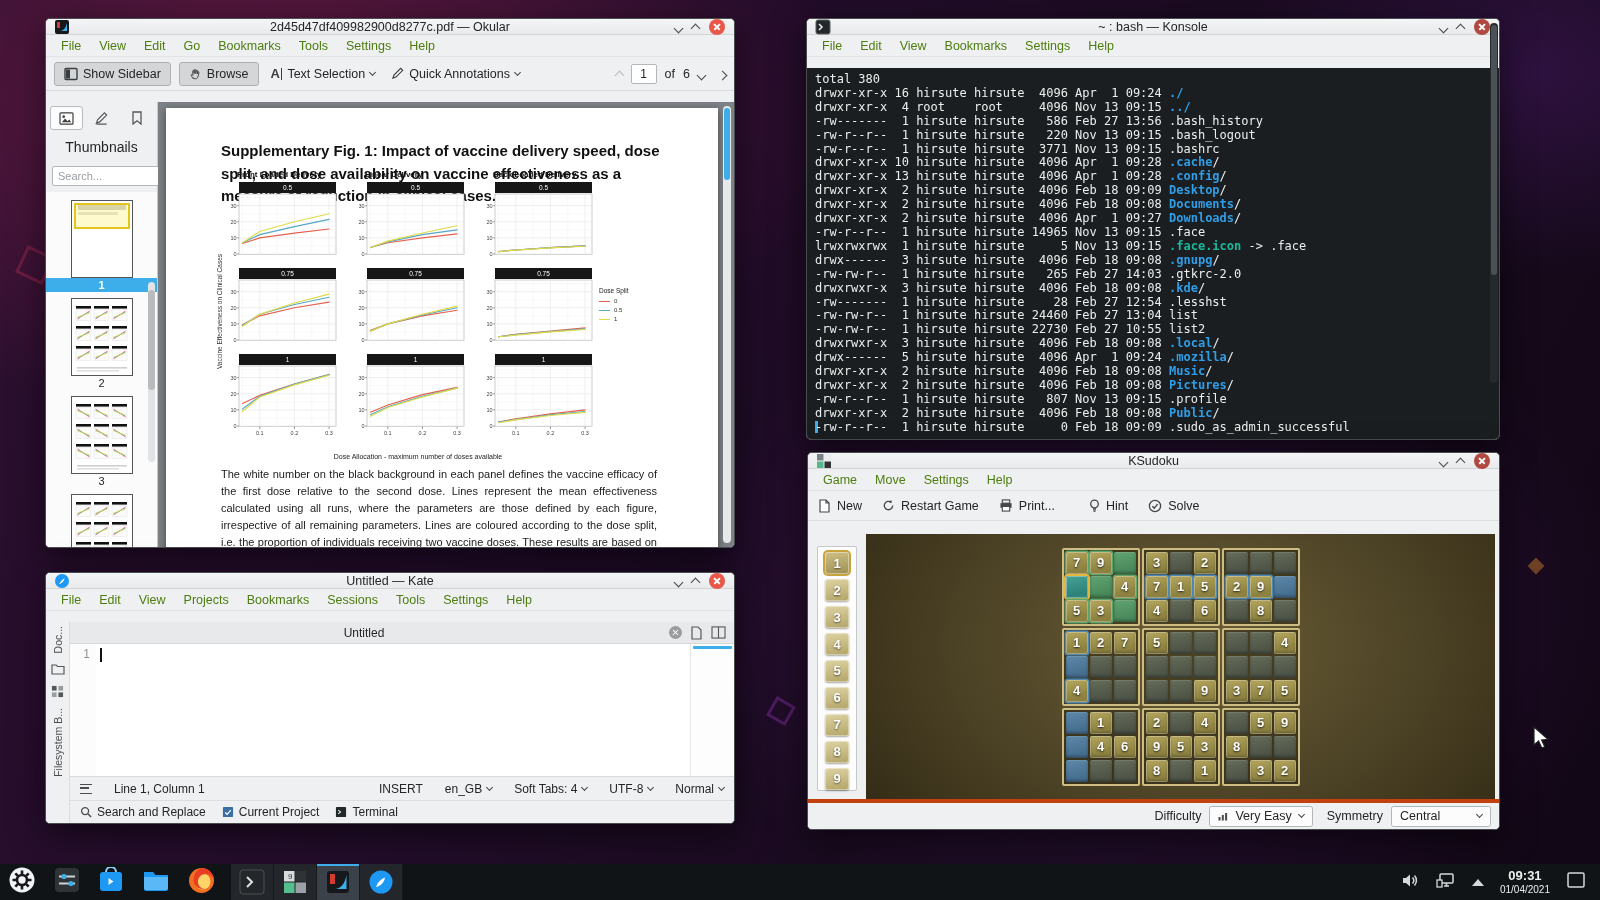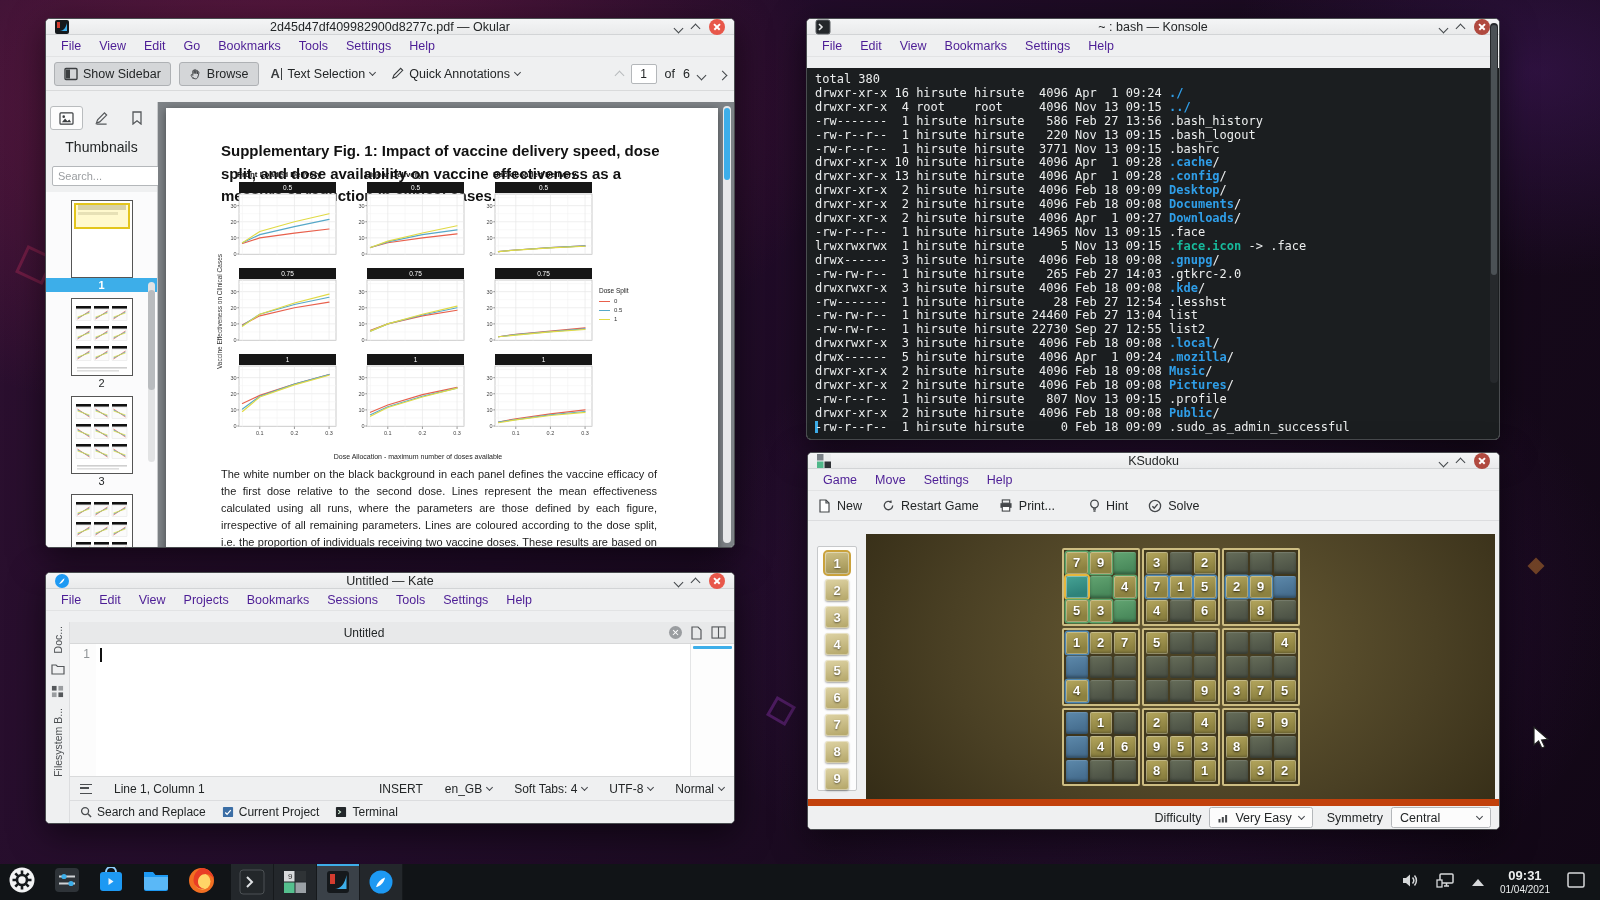--- a/index.html
+++ b/index.html
@@ -26,21 +26,21 @@
   .chev.down { transform:rotate(45deg); margin-top:-3px; }
   .chev.up { transform:rotate(-135deg); margin-top:3px; }
   .chev.right { transform:rotate(-45deg); }
   .chev.tiny { width:5px; height:5px; border-width:1.3px; }
   .chev.dis { border-color:#b8bbbd; }
   .btn-close { width:16px; height:16px; border-radius:50%; background:#e8574a; position:relative; }
   .btn-close.dim { background:#b0493f; }
   .btn-close::before,.btn-close::after { content:""; position:absolute; left:4px; top:7.2px; width:8px; height:1.6px; background:#fff; }
   .btn-close::before { transform:rotate(45deg);} .btn-close::after { transform:rotate(-45deg);}
   .menubar { height:22px; display:flex; align-items:center; padding-left:6px; background:#eff0f1; border-bottom:1px solid #e2e3e4; }
-  .menu-item { font-size:12.5px; color:#4c1d95; padding:4px 9px; line-height:22px; }
+  .menu-item { font-size:12.5px; color:#4d7c0f; padding:4px 9px; line-height:22px; }
 
   
   #okular { left:45px; top:18px; width:690px; height:530px; }
   .ok-toolbar { height:34px; display:flex; align-items:center; gap:8px; padding:0 8px; background:#eff0f1; border-bottom:1px solid #d9dadb; }
   .tb-btn { display:flex; align-items:center; gap:5px; font-size:12.5px; color:#232627; padding:4px 9px; border-radius:3px; }
   .tb-btn.pressed { background:#d4d6d8; border:1px solid #aeb1b4; }
   .tb-flat { display:flex; align-items:center; gap:5px; font-size:12.5px; color:#232627; padding:4px 4px; }
   .pagebox { width:26px; height:20px; background:#fff; border:1px solid #b4b7ba; border-radius:2px; font-size:12px; text-align:center; color:#232627; }
   .ok-body { position:absolute; top:83px; bottom:0; left:0; right:0; display:flex; }
   .ok-sidebar { width:112px; background:#eff0f1; border-right:1px solid #c9cbcd; display:flex; flex-direction:column; }
@@ -133,21 +133,21 @@
            border:2px solid #cdbd82; border-radius:2px; background:rgba(20,16,6,.35); }
   .cell { display:flex; align-items:center; justify-content:center; font-weight:bold; font-size:13px; color:#fff;
           text-shadow:0 1px 2px rgba(0,0,0,.75); border-radius:2px; }
   .cell.given { background:linear-gradient(165deg,#b5a75e,#8c8140 75%); box-shadow:inset 0 0 0 1px rgba(255,255,255,.28), inset 0 -2px 3px rgba(0,0,0,.28); }
   .cell.empty { background:linear-gradient(165deg,#666d59,#4e5447 75%); box-shadow:inset 0 1px 1px rgba(255,255,255,.14), inset 0 -2px 3px rgba(0,0,0,.3); }
   .cell.hl-block { background:linear-gradient(165deg,#62a471,#4a8a5c 75%); }
   .cell.hl-line { background:linear-gradient(165deg,#5d89ab,#476f90 75%); }
   .cell.selected { background:linear-gradient(165deg,#46a395,#2e837a 75%); box-shadow:0 0 0 2px #e5b63e, inset 0 0 0 1px rgba(255,255,255,.35); }
   .cell.given-block { box-shadow:0 0 0 1.5px #5aa56b, inset 0 0 0 1px rgba(255,255,255,.28); }
   .cell.given-line { box-shadow:0 0 0 1.5px #4e88b5, inset 0 0 0 1px rgba(255,255,255,.28); }
-  .ks-status { position:absolute; left:0; right:0; bottom:0; height:30px; background:#eff0f1; border-top:7px solid #c2410c;
+  .ks-status { position:absolute; left:0; right:0; bottom:0; height:30px; background:#eff0f1; border-top:4px solid #c2410c;
                display:flex; align-items:center; justify-content:flex-end; gap:8px; padding-right:8px; font-size:12.5px; color:#232627; }
   .combo { display:flex; align-items:center; gap:7px; background:#fcfcfc; border:1px solid #b4b7ba; border-radius:2.5px; padding:2.5px 8px; }
 
   
   #taskbar { position:absolute; left:0; right:0; top:864px; height:36px; background:#111417; display:flex; align-items:center; z-index:50; }
   .tb-launch { display:flex; align-items:center; gap:18px; padding-left:8px; }
   .task-group { display:flex; margin-left:16px; height:36px; }
   .task-btn { width:43px; height:36px; display:flex; align-items:center; justify-content:center; background:#23272b; border-right:1px solid #16191c; }
   .task-btn.active { background:#3a4148; box-shadow:inset 0 2px 0 #3daee9; }
   .tray { margin-left:auto; display:flex; align-items:center; gap:16px; padding-right:14px; }
@@ -771,21 +771,21 @@
       <div class="term-line"><span>drwxr-xr-x  2 hirsute hirsute  4096 Feb 18 09:09 </span><span class="dir">Desktop</span><span>/</span></div>
       <div class="term-line"><span>drwxr-xr-x  2 hirsute hirsute  4096 Feb 18 09:08 </span><span class="dir">Documents</span><span>/</span></div>
       <div class="term-line"><span>drwxr-xr-x  2 hirsute hirsute  4096 Apr  1 09:27 </span><span class="dir">Downloads</span><span>/</span></div>
       <div class="term-line"><span>-rw-r--r--  1 hirsute hirsute 14965 Nov 13 09:15 </span><span>.face</span></div>
       <div class="term-line"><span>lrwxrwxrwx  1 hirsute hirsute     5 Nov 13 09:15 </span><span class="link">.face.icon</span><span> -&gt; .face</span></div>
       <div class="term-line"><span>drwx------  3 hirsute hirsute  4096 Feb 18 09:08 </span><span class="dir">.gnupg</span><span>/</span></div>
       <div class="term-line"><span>-rw-rw-r--  1 hirsute hirsute   265 Feb 27 14:03 </span><span>.gtkrc-2.0</span></div>
       <div class="term-line"><span>drwxrwxr-x  3 hirsute hirsute  4096 Feb 18 09:08 </span><span class="dir">.kde</span><span>/</span></div>
       <div class="term-line"><span>-rw-------  1 hirsute hirsute    28 Feb 27 12:54 </span><span>.lesshst</span></div>
       <div class="term-line"><span>-rw-rw-r--  1 hirsute hirsute 24460 Feb 27 13:04 </span><span>list</span></div>
-      <div class="term-line"><span>-rw-rw-r--  1 hirsute hirsute 22730 Sep 27 12:55 </span><span>list2</span></div>
+      <div class="term-line"><span>-rw-rw-r--  1 hirsute hirsute 22730 Feb 27 10:55 </span><span>list2</span></div>
       <div class="term-line"><span>drwxrwxr-x  3 hirsute hirsute  4096 Feb 18 09:08 </span><span class="dir">.local</span><span>/</span></div>
       <div class="term-line"><span>drwx------  5 hirsute hirsute  4096 Apr  1 09:24 </span><span class="dir">.mozilla</span><span>/</span></div>
       <div class="term-line"><span>drwxr-xr-x  2 hirsute hirsute  4096 Feb 18 09:08 </span><span class="dir">Music</span><span>/</span></div>
       <div class="term-line"><span>drwxr-xr-x  2 hirsute hirsute  4096 Feb 18 09:08 </span><span class="dir">Pictures</span><span>/</span></div>
       <div class="term-line"><span>-rw-r--r--  1 hirsute hirsute   807 Nov 13 09:15 </span><span>.profile</span></div>
       <div class="term-line"><span>drwxr-xr-x  2 hirsute hirsute  4096 Feb 18 09:08 </span><span class="dir">Public</span><span>/</span></div>
       <div class="term-line"><span class="term-cursor"></span><span>-rw-r--r--  1 hirsute hirsute     0 Feb 18 09:09 </span><span>.sudo_as_admin_successful</span></div>
     </div>
   <div class="term-scroll">
       <div class="handle"></div>

